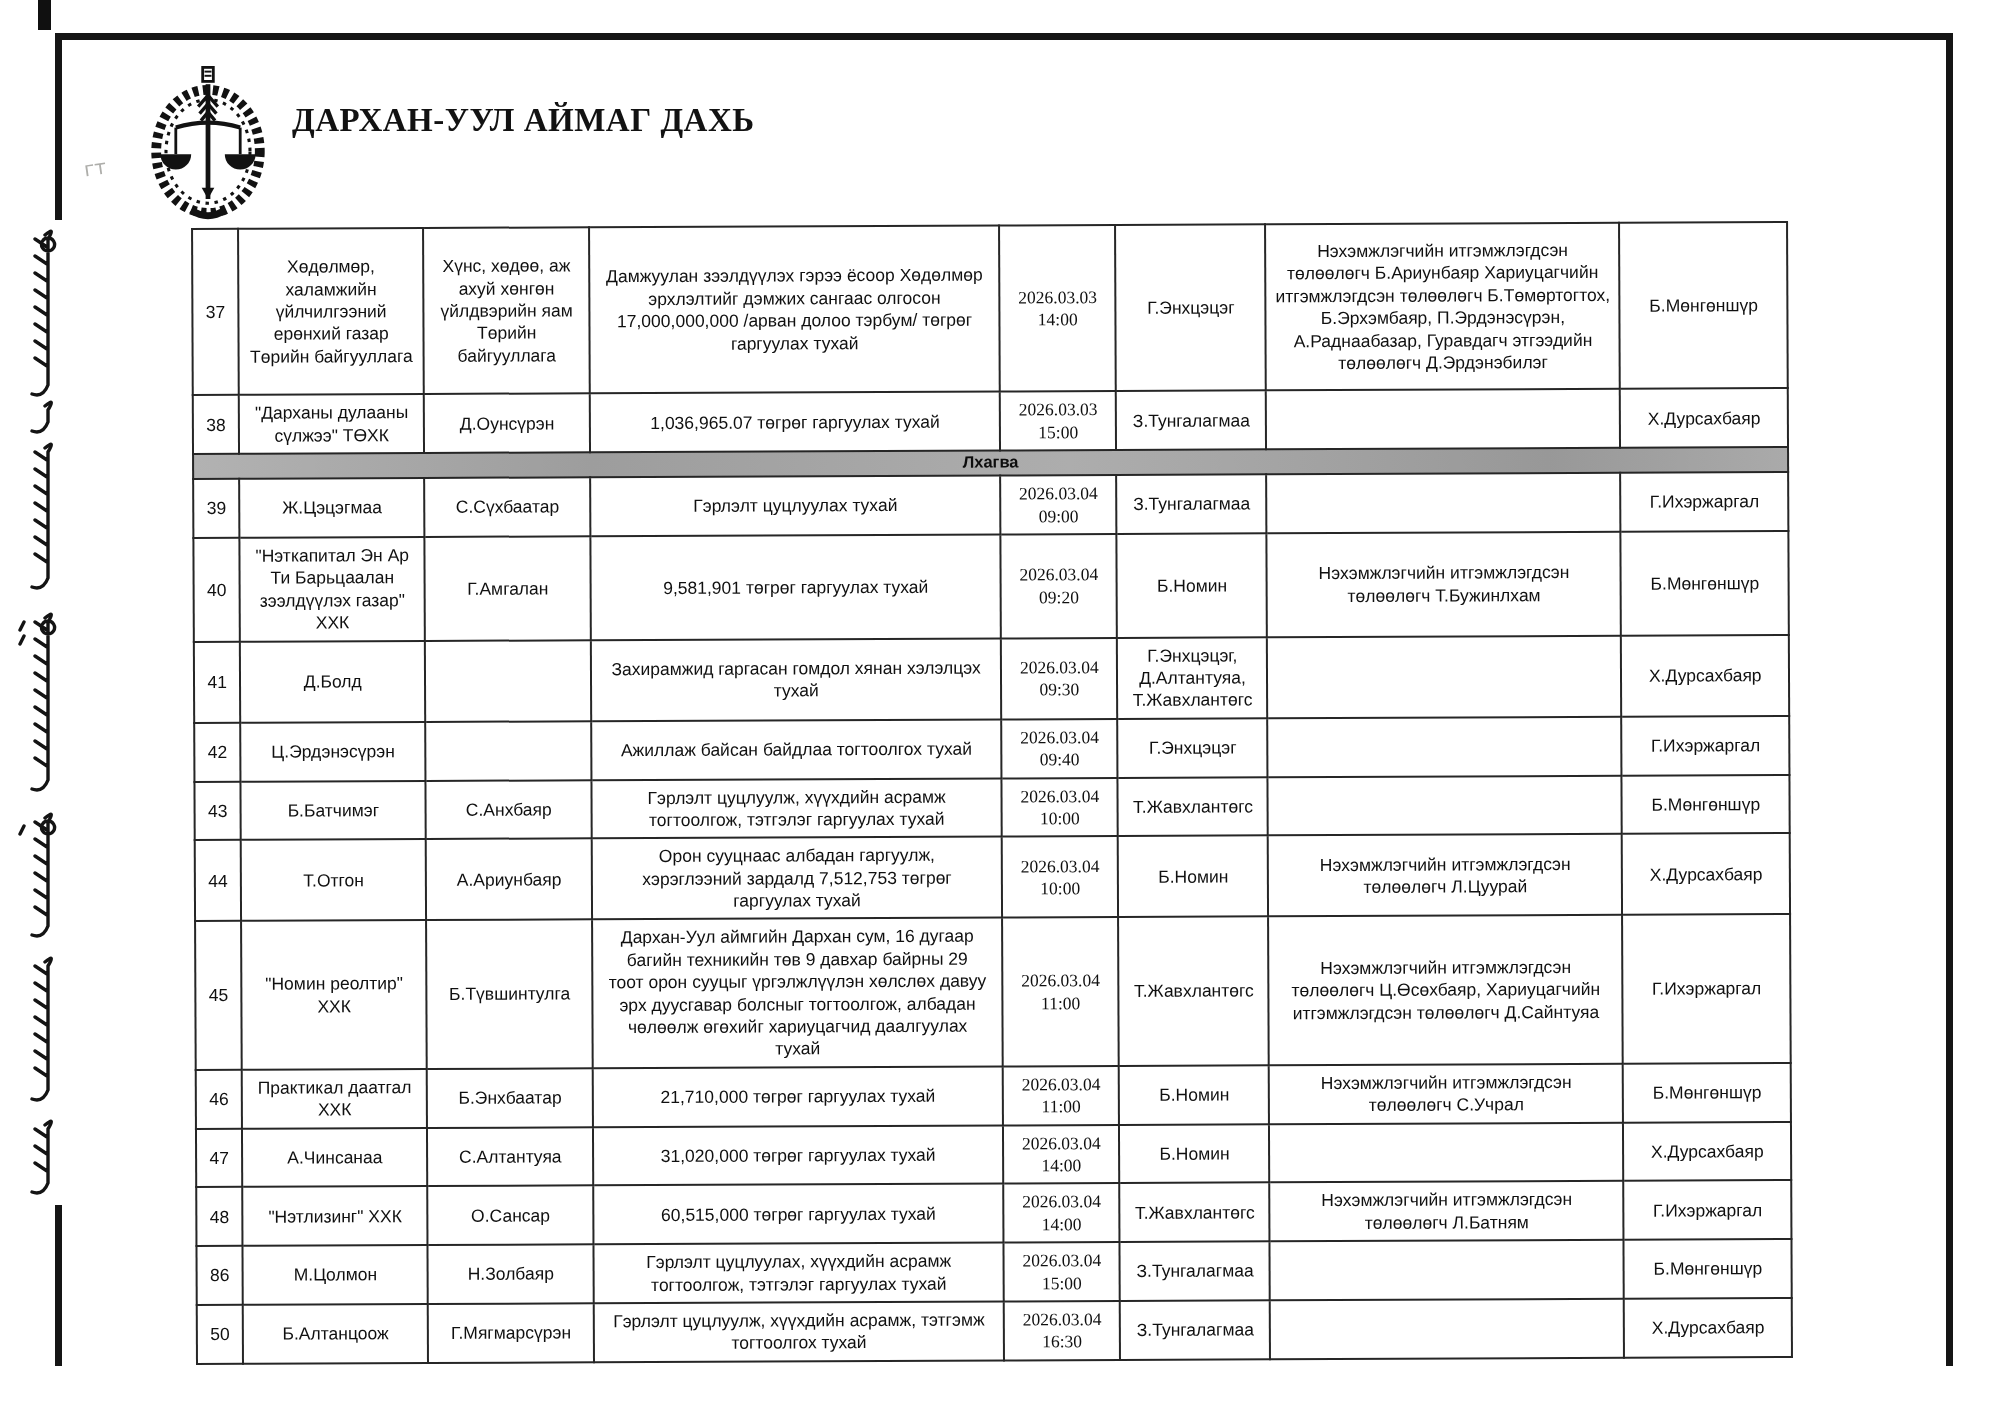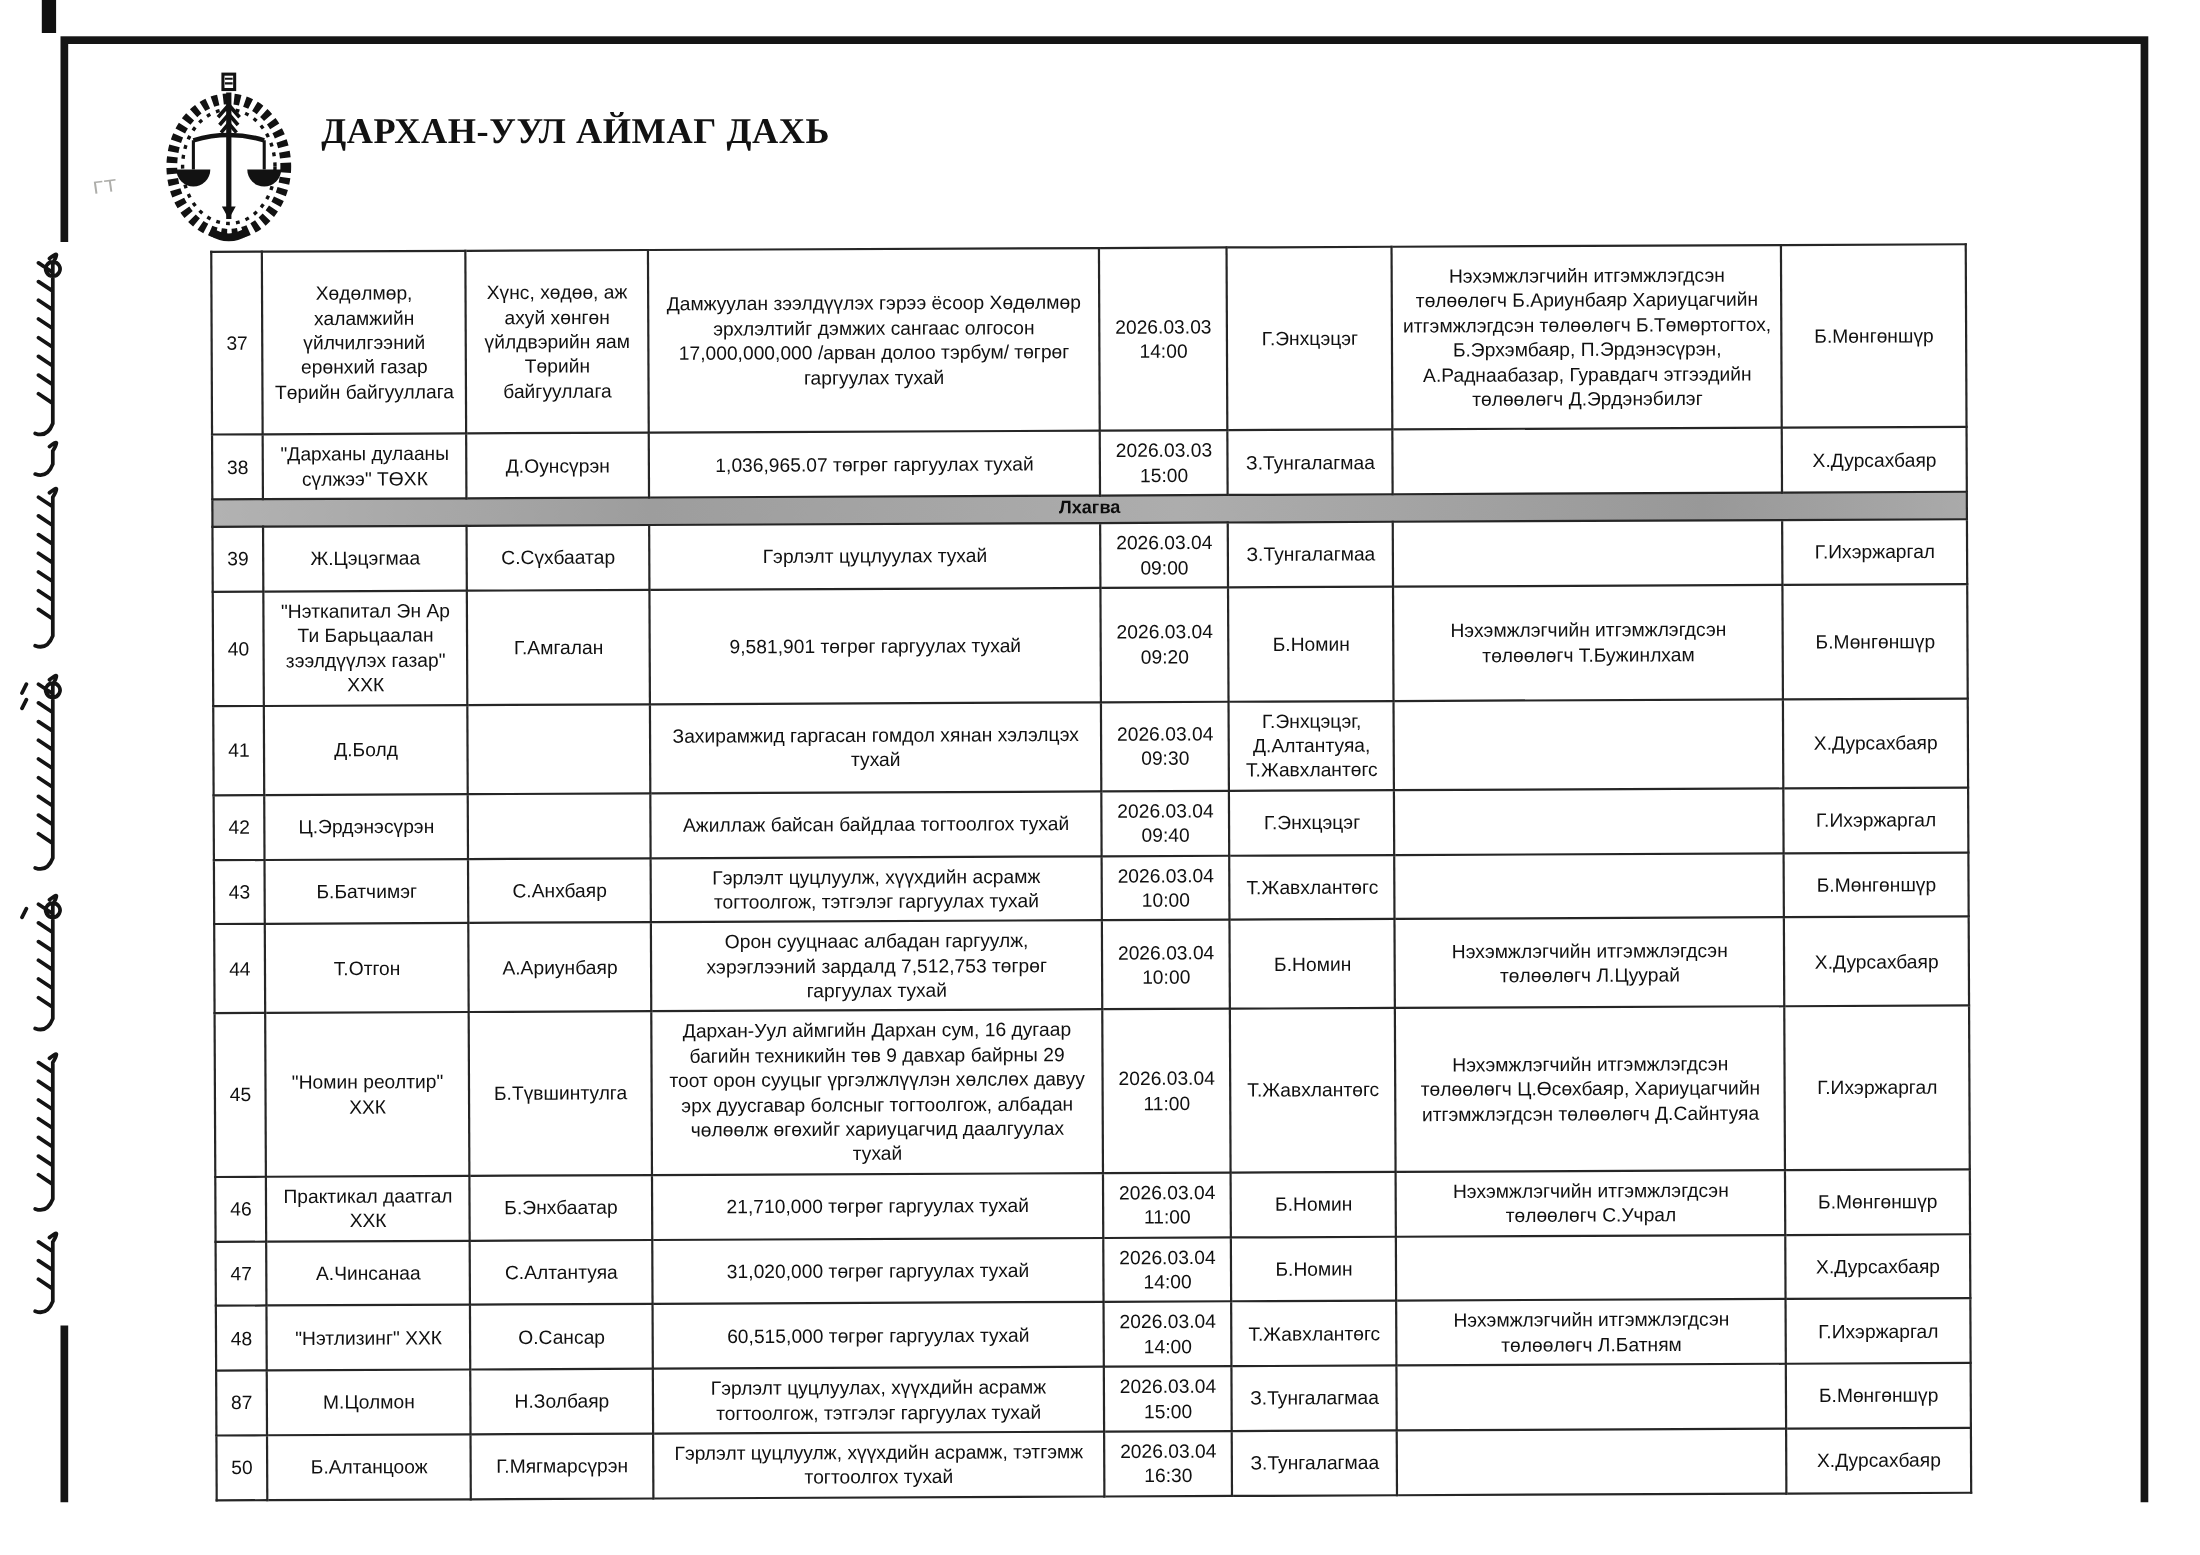--- a/index.html
+++ b/index.html
@@ -22,21 +22,21 @@
              font-family:"DejaVu Sans", sans-serif;transform:rotate(-8deg);opacity:.8;}
   
   .table-wrap{position:absolute;left:196px;top:228px;width:1597px;transform:rotate(-0.25deg);
               transform-origin:0 100%;}
   table{width:100%;border-collapse:collapse;table-layout:fixed;
         font-size:17.5px;line-height:1.28;color:#101010;}
   td{border:2px solid #262626;text-align:center;vertical-align:middle;padding:6px 7px;
      overflow-wrap:break-word;}
   tbody tr:first-child td{padding-top:15px;padding-bottom:15px;}
   td.c-subject{padding-left:14px;padding-right:14px;}
-  .dt{white-space:nowrap;}
+  .dt{white-space:nowrap;font-family:Liberation Serif, serif;}
   tr.sep-row td{background:linear-gradient(90deg,#b2b2b2,#9d9d9d 25%,#adadad 55%,#989898 85%,#aaaaaa);
                 padding:0 0 2px 0;font-weight:bold;font-size:16.5px;color:#0d0d0d;
                 border-left:2px solid #262626;border-right:2px solid #262626;}
 </style>
 </head>
 <body>
 
 <div class="page">
 
   <div class="frame"></div>
@@ -240,21 +240,21 @@
       <td class="c-subject">60,515,000 төгрөг гаргуулах тухай</td>
       <td>
         <div class="dt">2026.03.04</div>
         <div class="dt">14:00</div>
       </td>
       <td>Т.Жавхлантөгс</td>
       <td>Нэхэмжлэгчийн итгэмжлэгдсэн төлөөлөгч Л.Батням</td>
       <td>Г.Ихэржаргал</td>
     </tr>
           <tr>
-      <td>87</td>
+      <td>86</td>
       <td>М.Цолмон</td>
       <td>Н.Золбаяр</td>
       <td class="c-subject">Гэрлэлт цуцлуулах, хүүхдийн асрамж тогтоолгож, тэтгэлэг гаргуулах тухай</td>
       <td>
         <div class="dt">2026.03.04</div>
         <div class="dt">15:00</div>
       </td>
       <td>З.Тунгалагмаа</td>
       <td></td>
       <td>Б.Мөнгөншүр</td>

